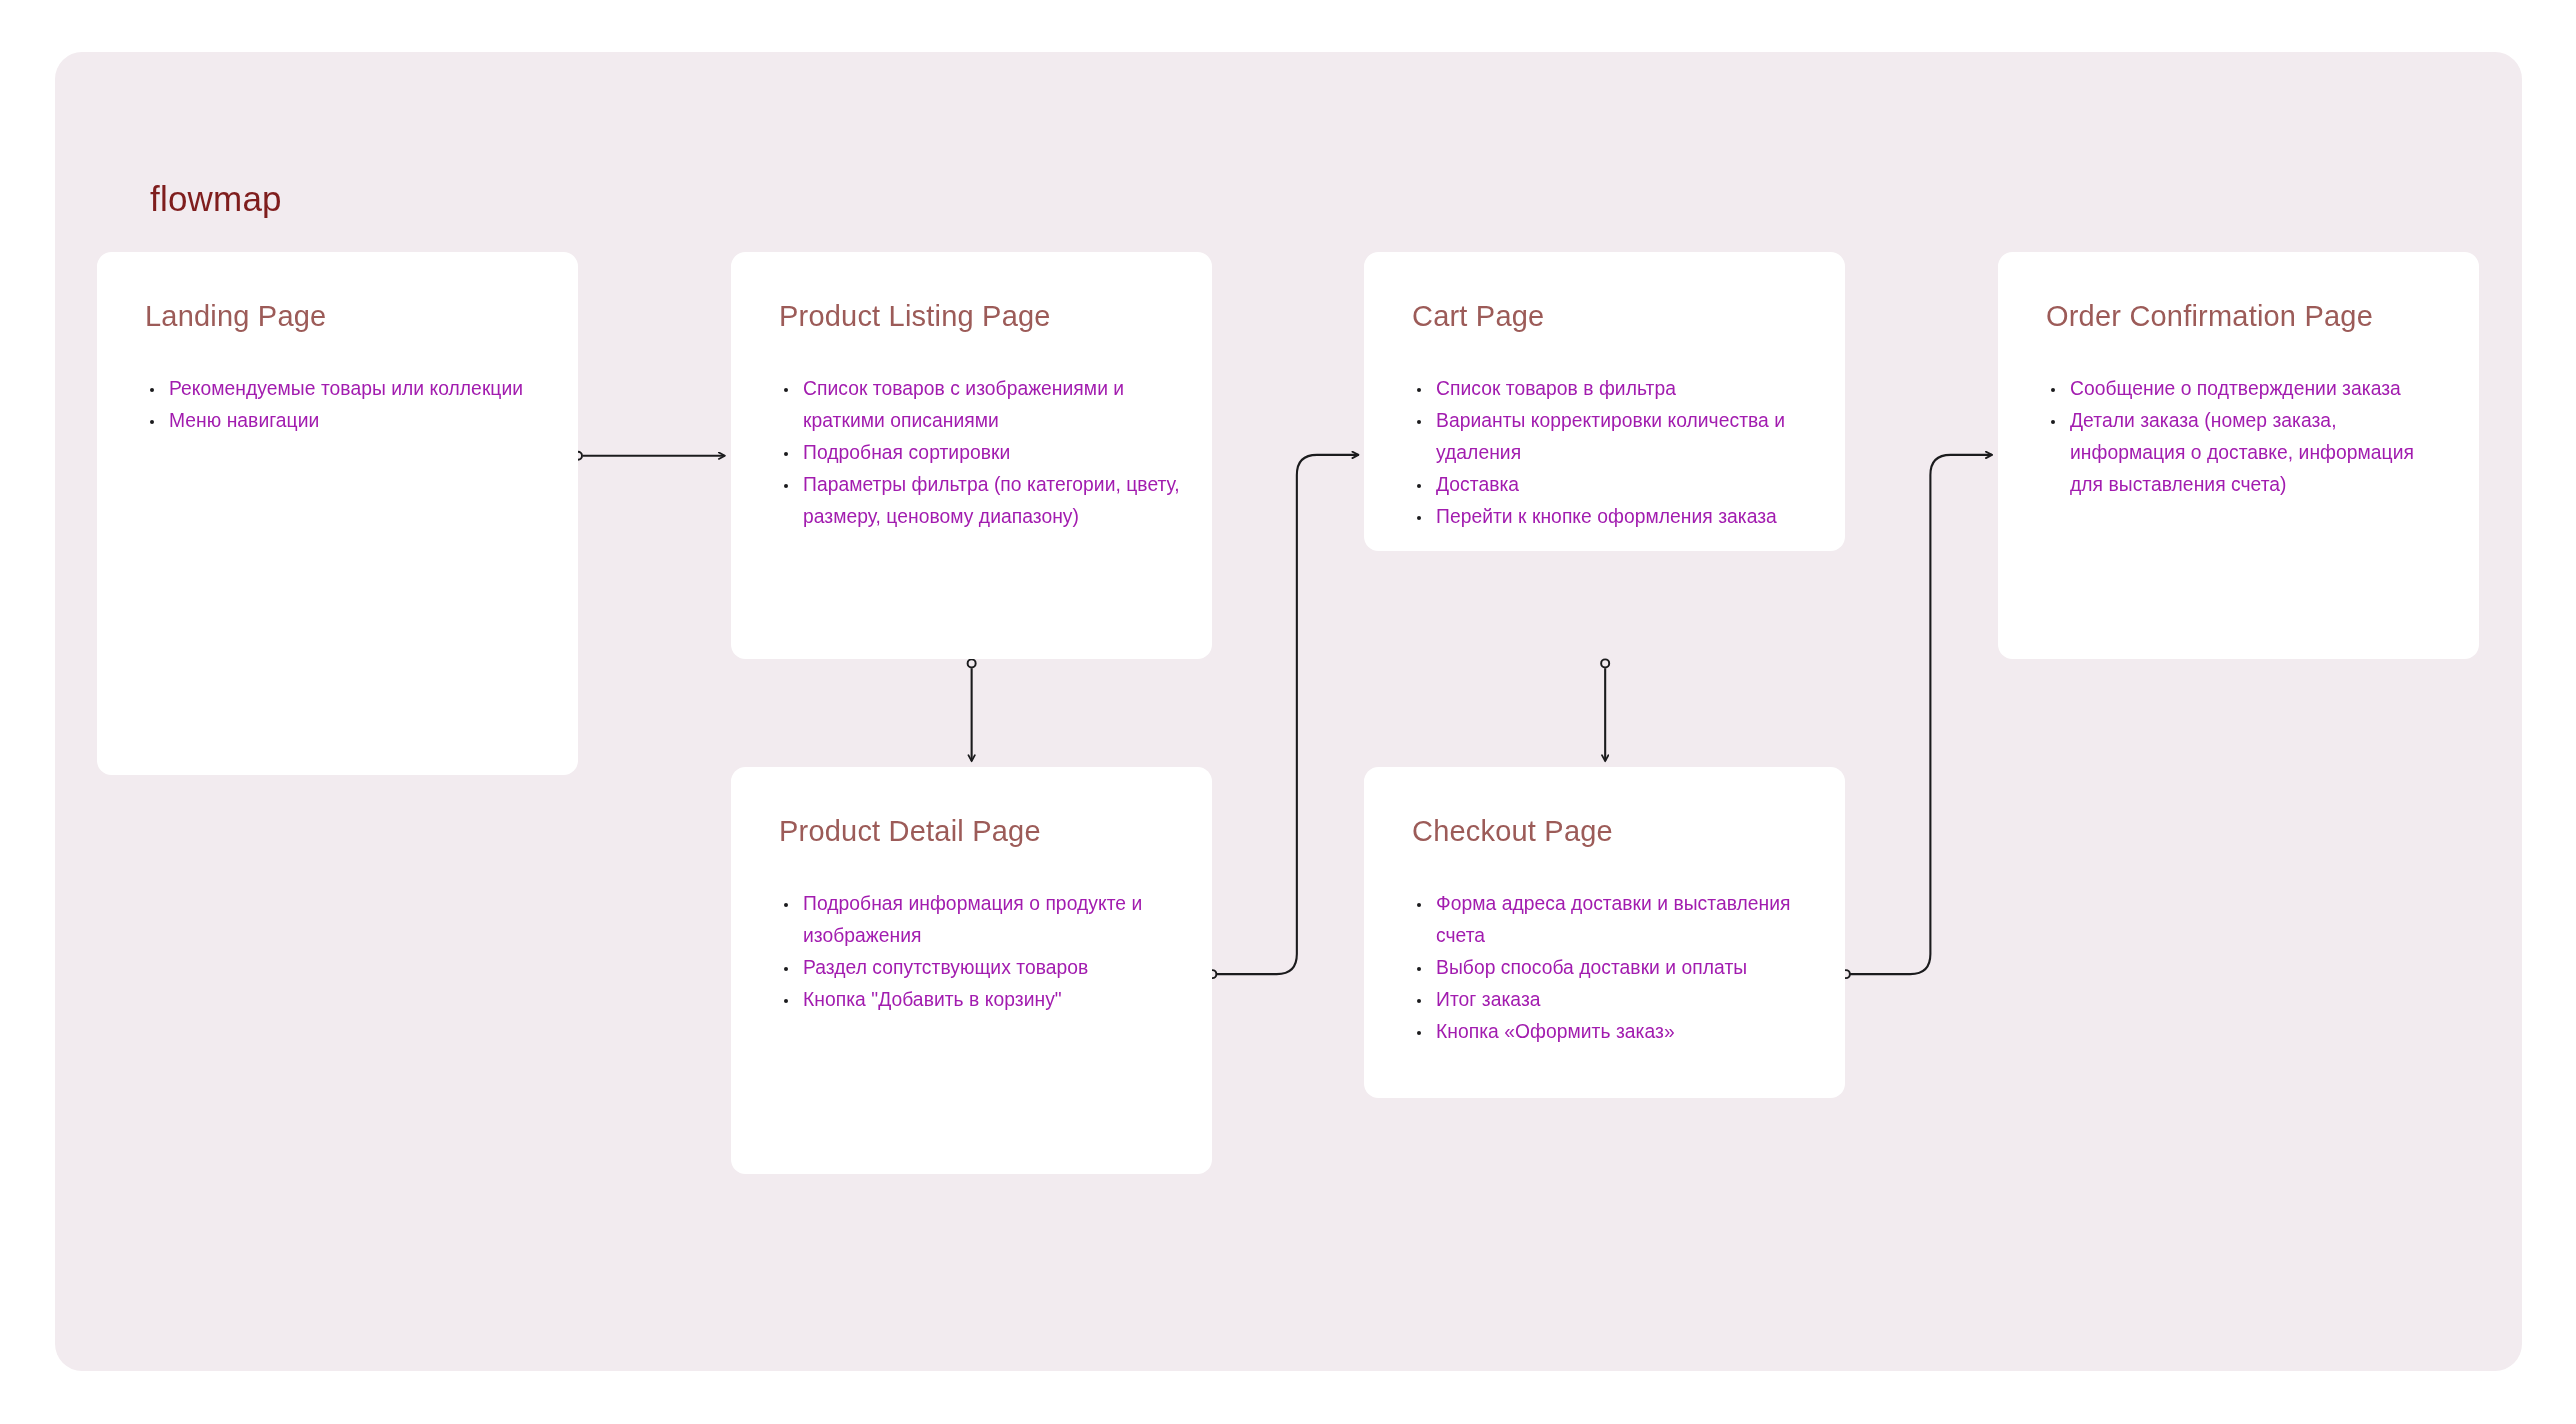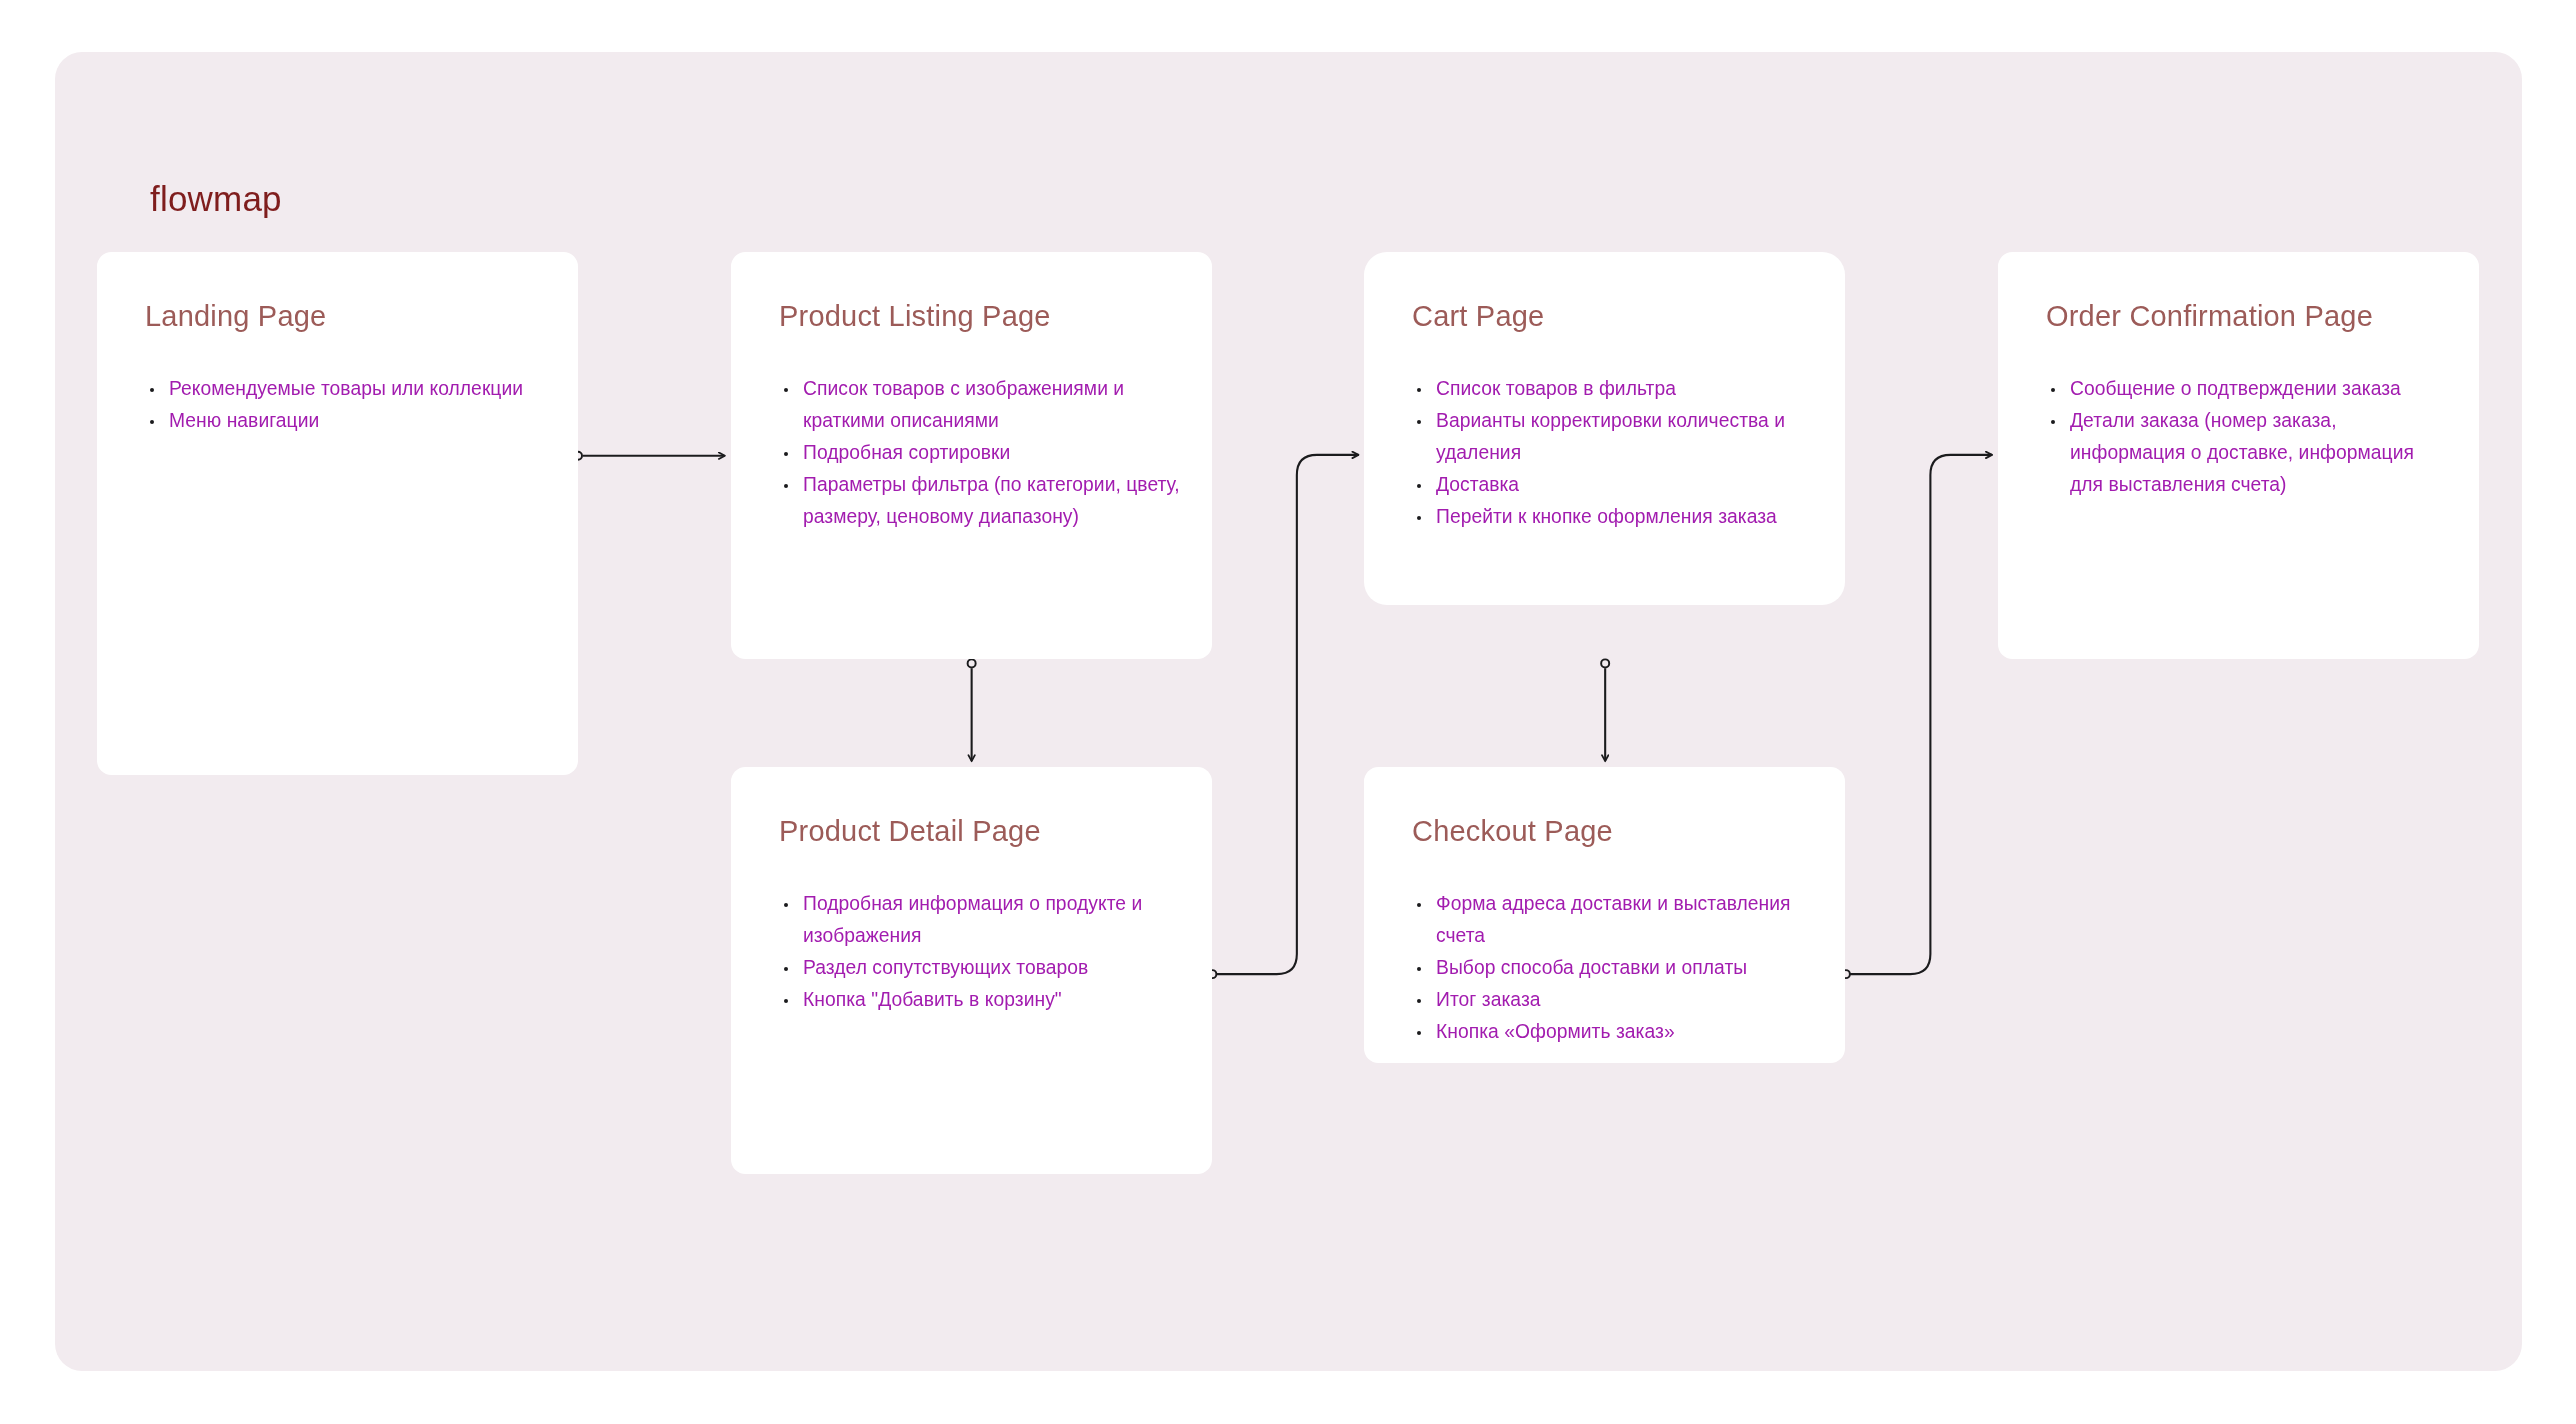--- a/index.html
+++ b/index.html
@@ -95,24 +95,24 @@
     top: 14.5px;
     width: 4px;
     height: 4px;
     border-radius: 50%;
     background: #1B1B1D;
   }
 
   
   #card-landing            { left: 97px;  top: 252px;  width: 481px;  height: 523px; }
   #card-product-listing    { left: 731px;  top: 252px;  width: 481px;  height: 407px; }
-  #card-cart               { left: 1364px; top: 252px;  width: 481px;  height: 353px; border-radius: 23px; }
+  #card-cart               { left: 1364px; top: 252px;  width: 481px;  height: 299px; }
   #card-order-confirmation { left: 1998px; top: 252px;  width: 481px;  height: 407px; }
   #card-product-detail     { left: 731px;  top: 767px;  width: 481px;  height: 407px; }
-  #card-checkout           { left: 1364px; top: 767px;  width: 481px;  height: 296px; }
+  #card-checkout           { left: 1364px; top: 767px;  width: 481px;  height: 331px; }
 </style>
 </head>
 <body>
 
 <div id="flowmap-panel">
 
   <div id="flowmap-title">flowmap</div>
 
 </div>
 

